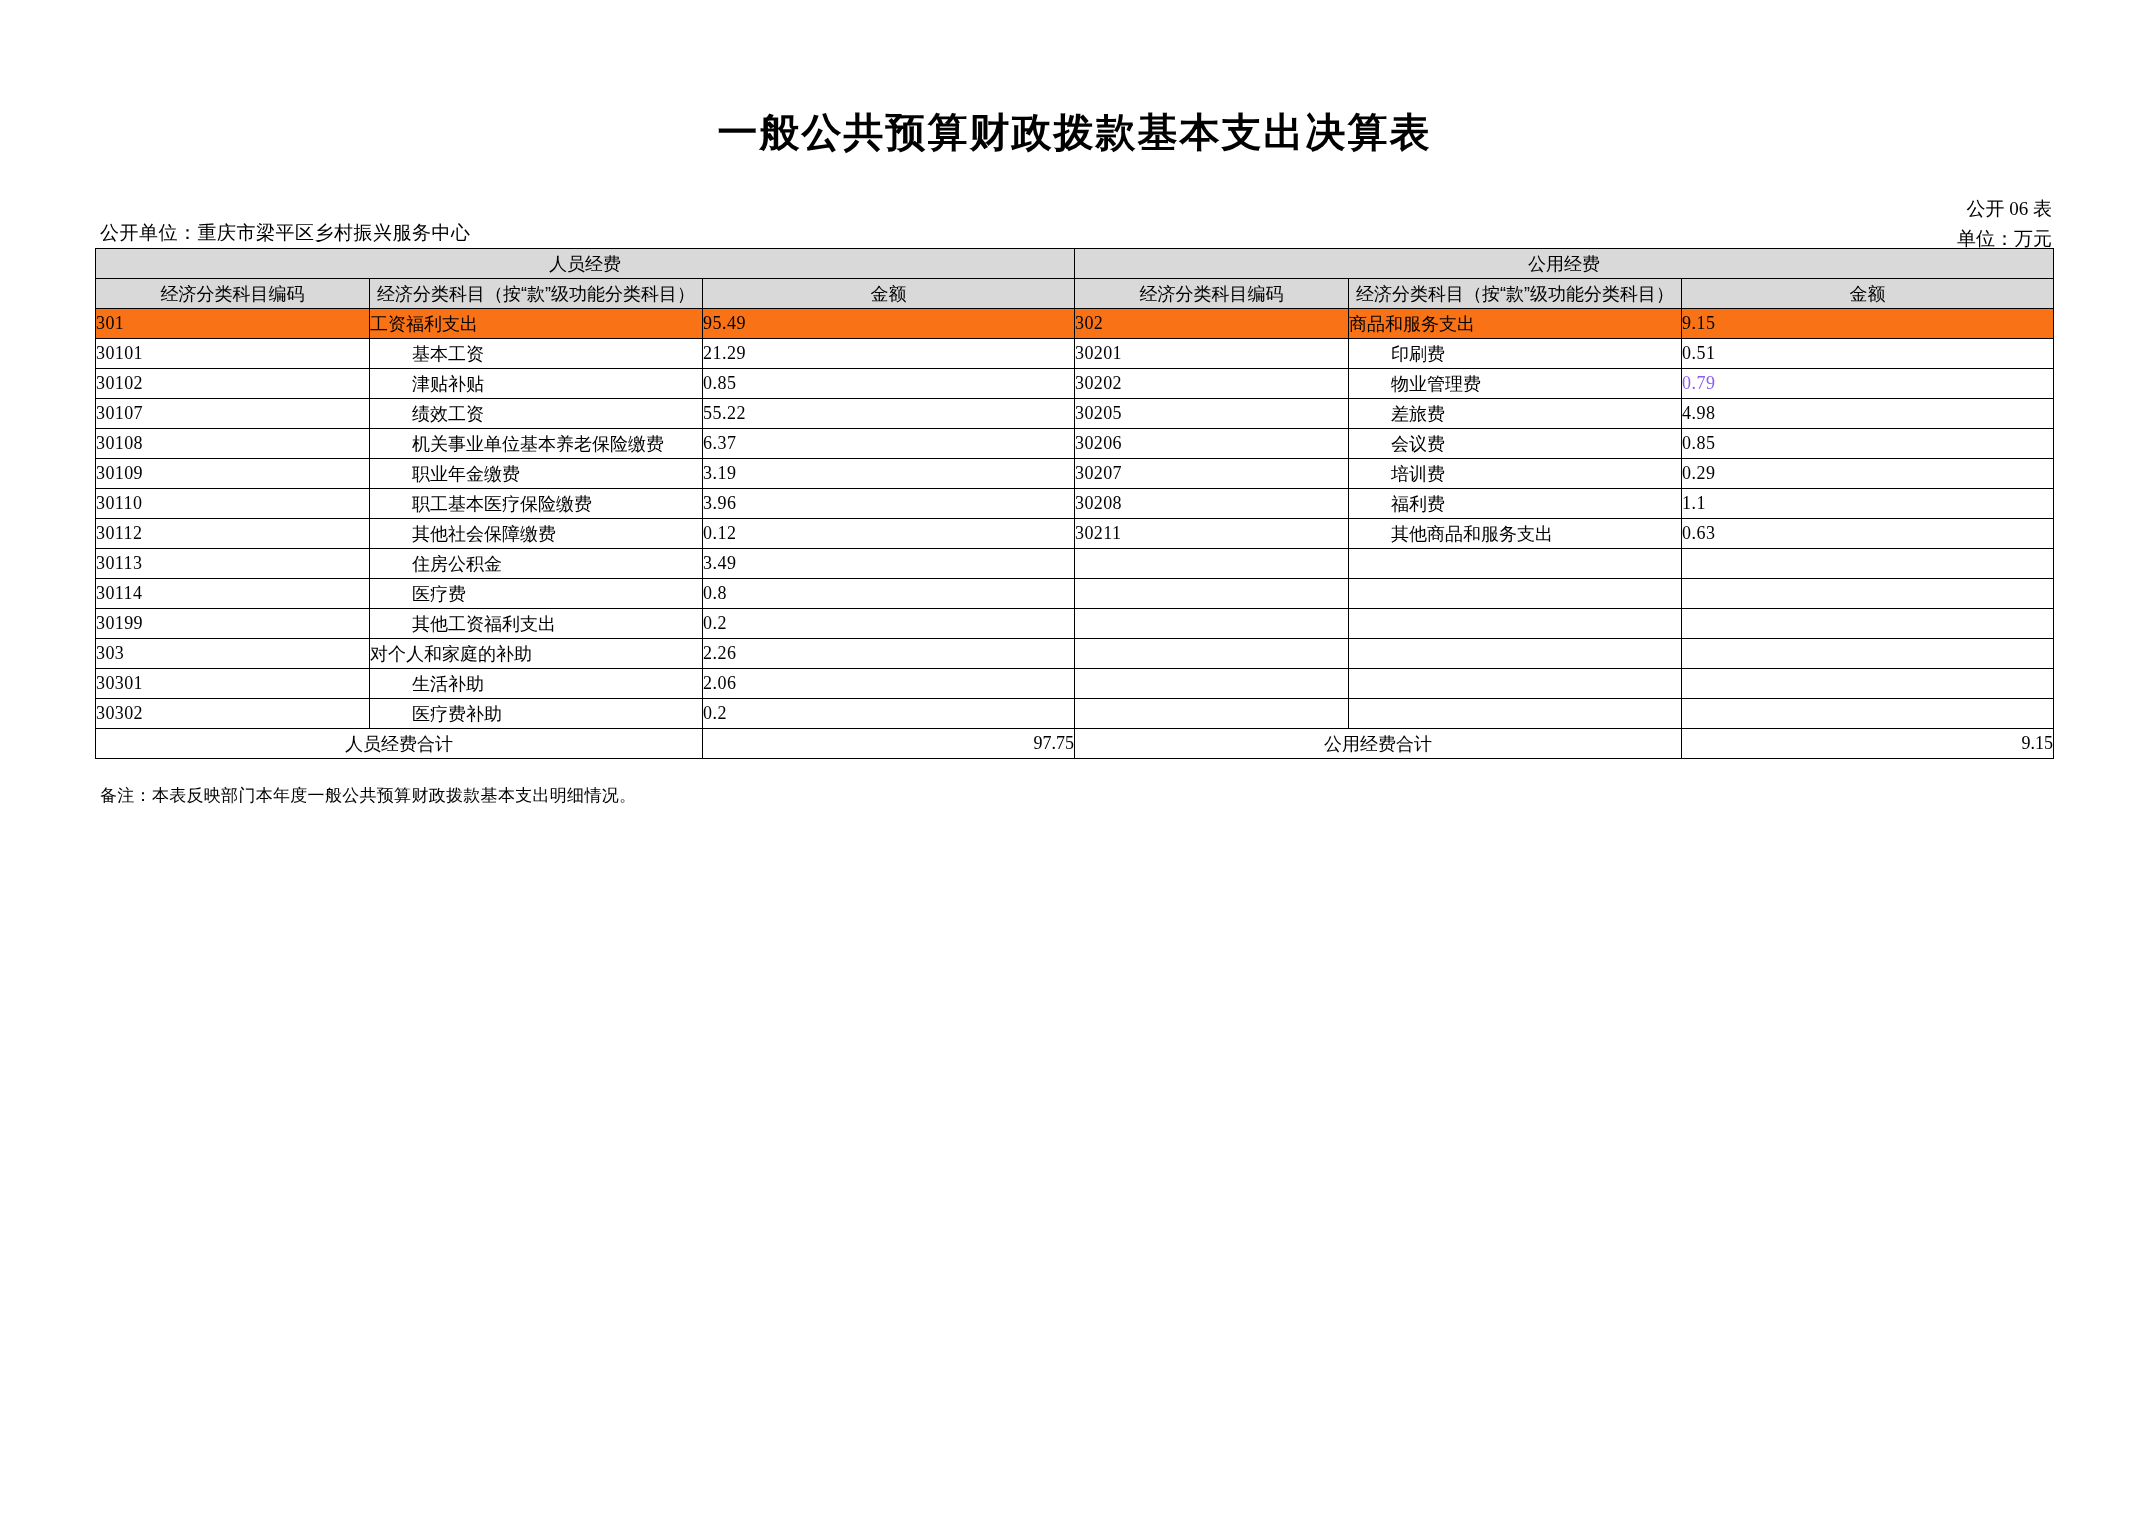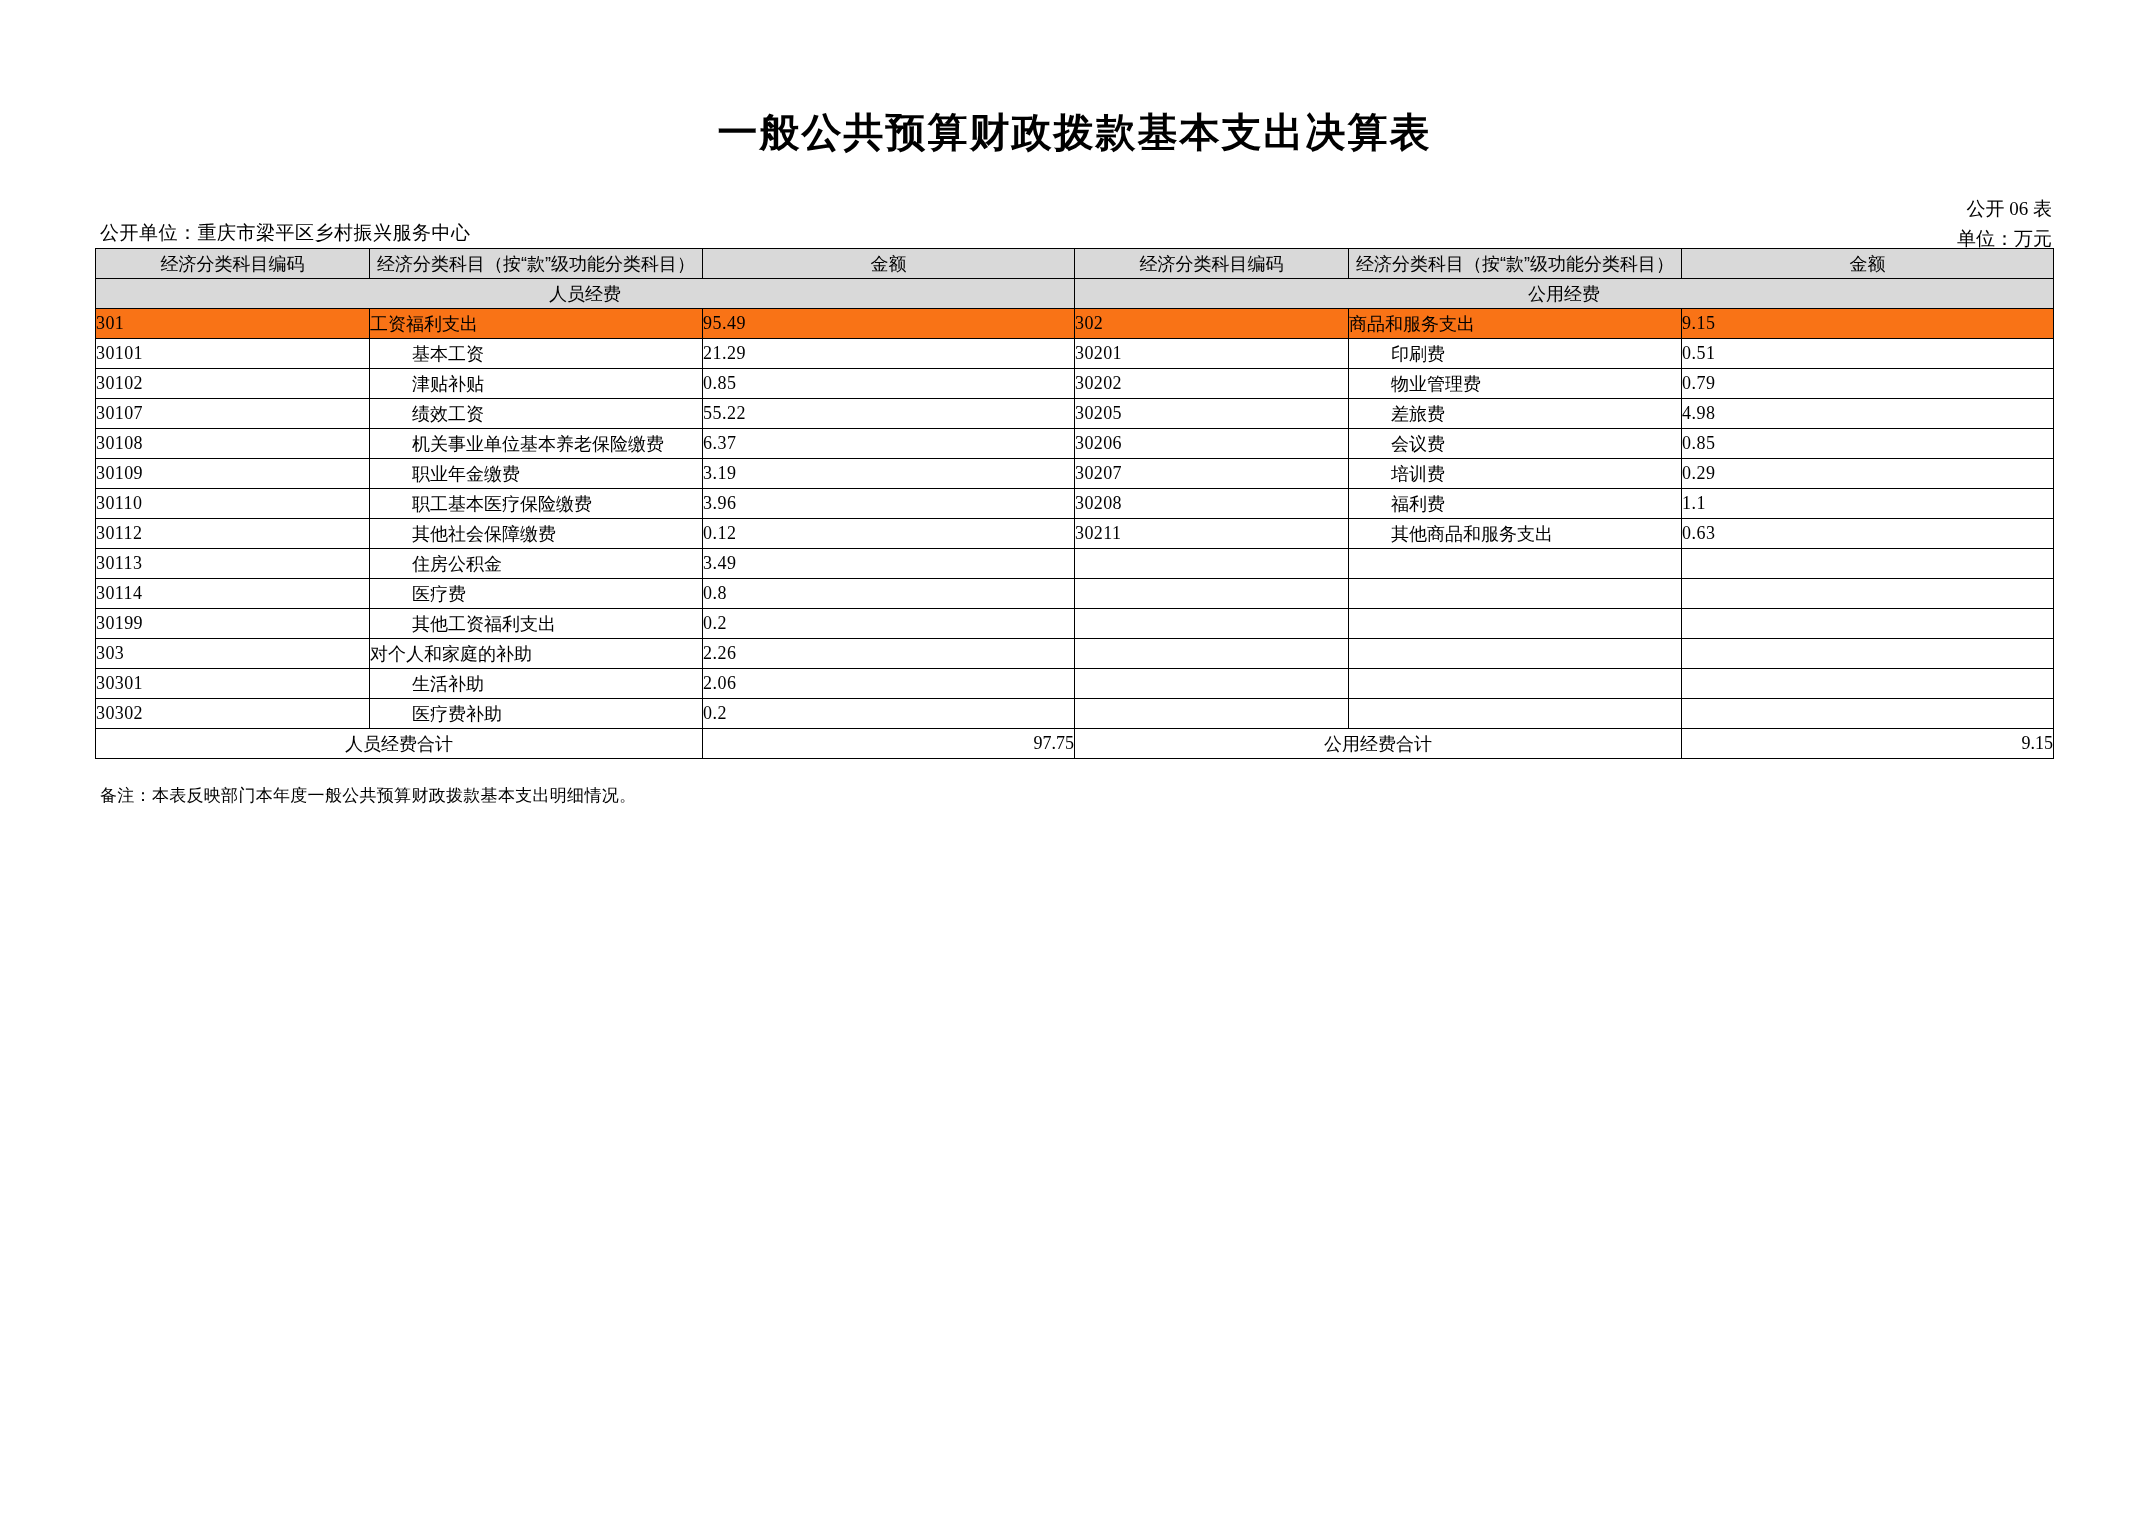--- a/index.html
+++ b/index.html
@@ -110,21 +110,21 @@
     font-weight: bold;
     font-size: 19px;
   }
   .total-amt {
     text-align: right;
     padding-right: 16px;
     font-size: 19px;
     font-weight: normal;
   }
   .highlight {
-    color: #000000;
+    color: #8b5cf6;
   }
   .note {
     margin-top: 25px;
     margin-left: 5px;
     font-size: 17px;
     letter-spacing: 0.3px;
   }
   .empty-cell {
     height: 29px;
   }
@@ -148,30 +148,30 @@
     <colgroup>
       <col style="width:14.0%">
       <col style="width:17.0%">
       <col style="width:19.0%">
       <col style="width:14.0%">
       <col style="width:17.0%">
       <col style="width:19.0%">
     </colgroup>
     <thead>
       <tr>
+        <th class="grp-head" colspan="3">人员经费</th>
+        <th class="grp-head" colspan="3">公用经费</th>
+      </tr>
+      <tr>
         <th class="col-head">经济分类科目编码</th>
         <th class="col-head">经济分类科目（按“款”级功能分类科目）</th>
         <th class="col-head">金额</th>
         <th class="col-head">经济分类科目编码</th>
         <th class="col-head">经济分类科目（按“款”级功能分类科目）</th>
         <th class="col-head">金额</th>
-      </tr>
-      <tr>
-        <th class="grp-head" colspan="3">人员经费</th>
-        <th class="grp-head" colspan="3">公用经费</th>
       </tr>
     </thead>
     <tbody>
       <tr class="row-shade">
         <td class="cell-code">301</td>
         <td class="cell-name">工资福利支出</td>
         <td class="cell-amt">95.49</td>
         <td class="cell-code">302</td>
         <td class="cell-name">商品和服务支出</td>
         <td class="cell-amt">9.15</td>

